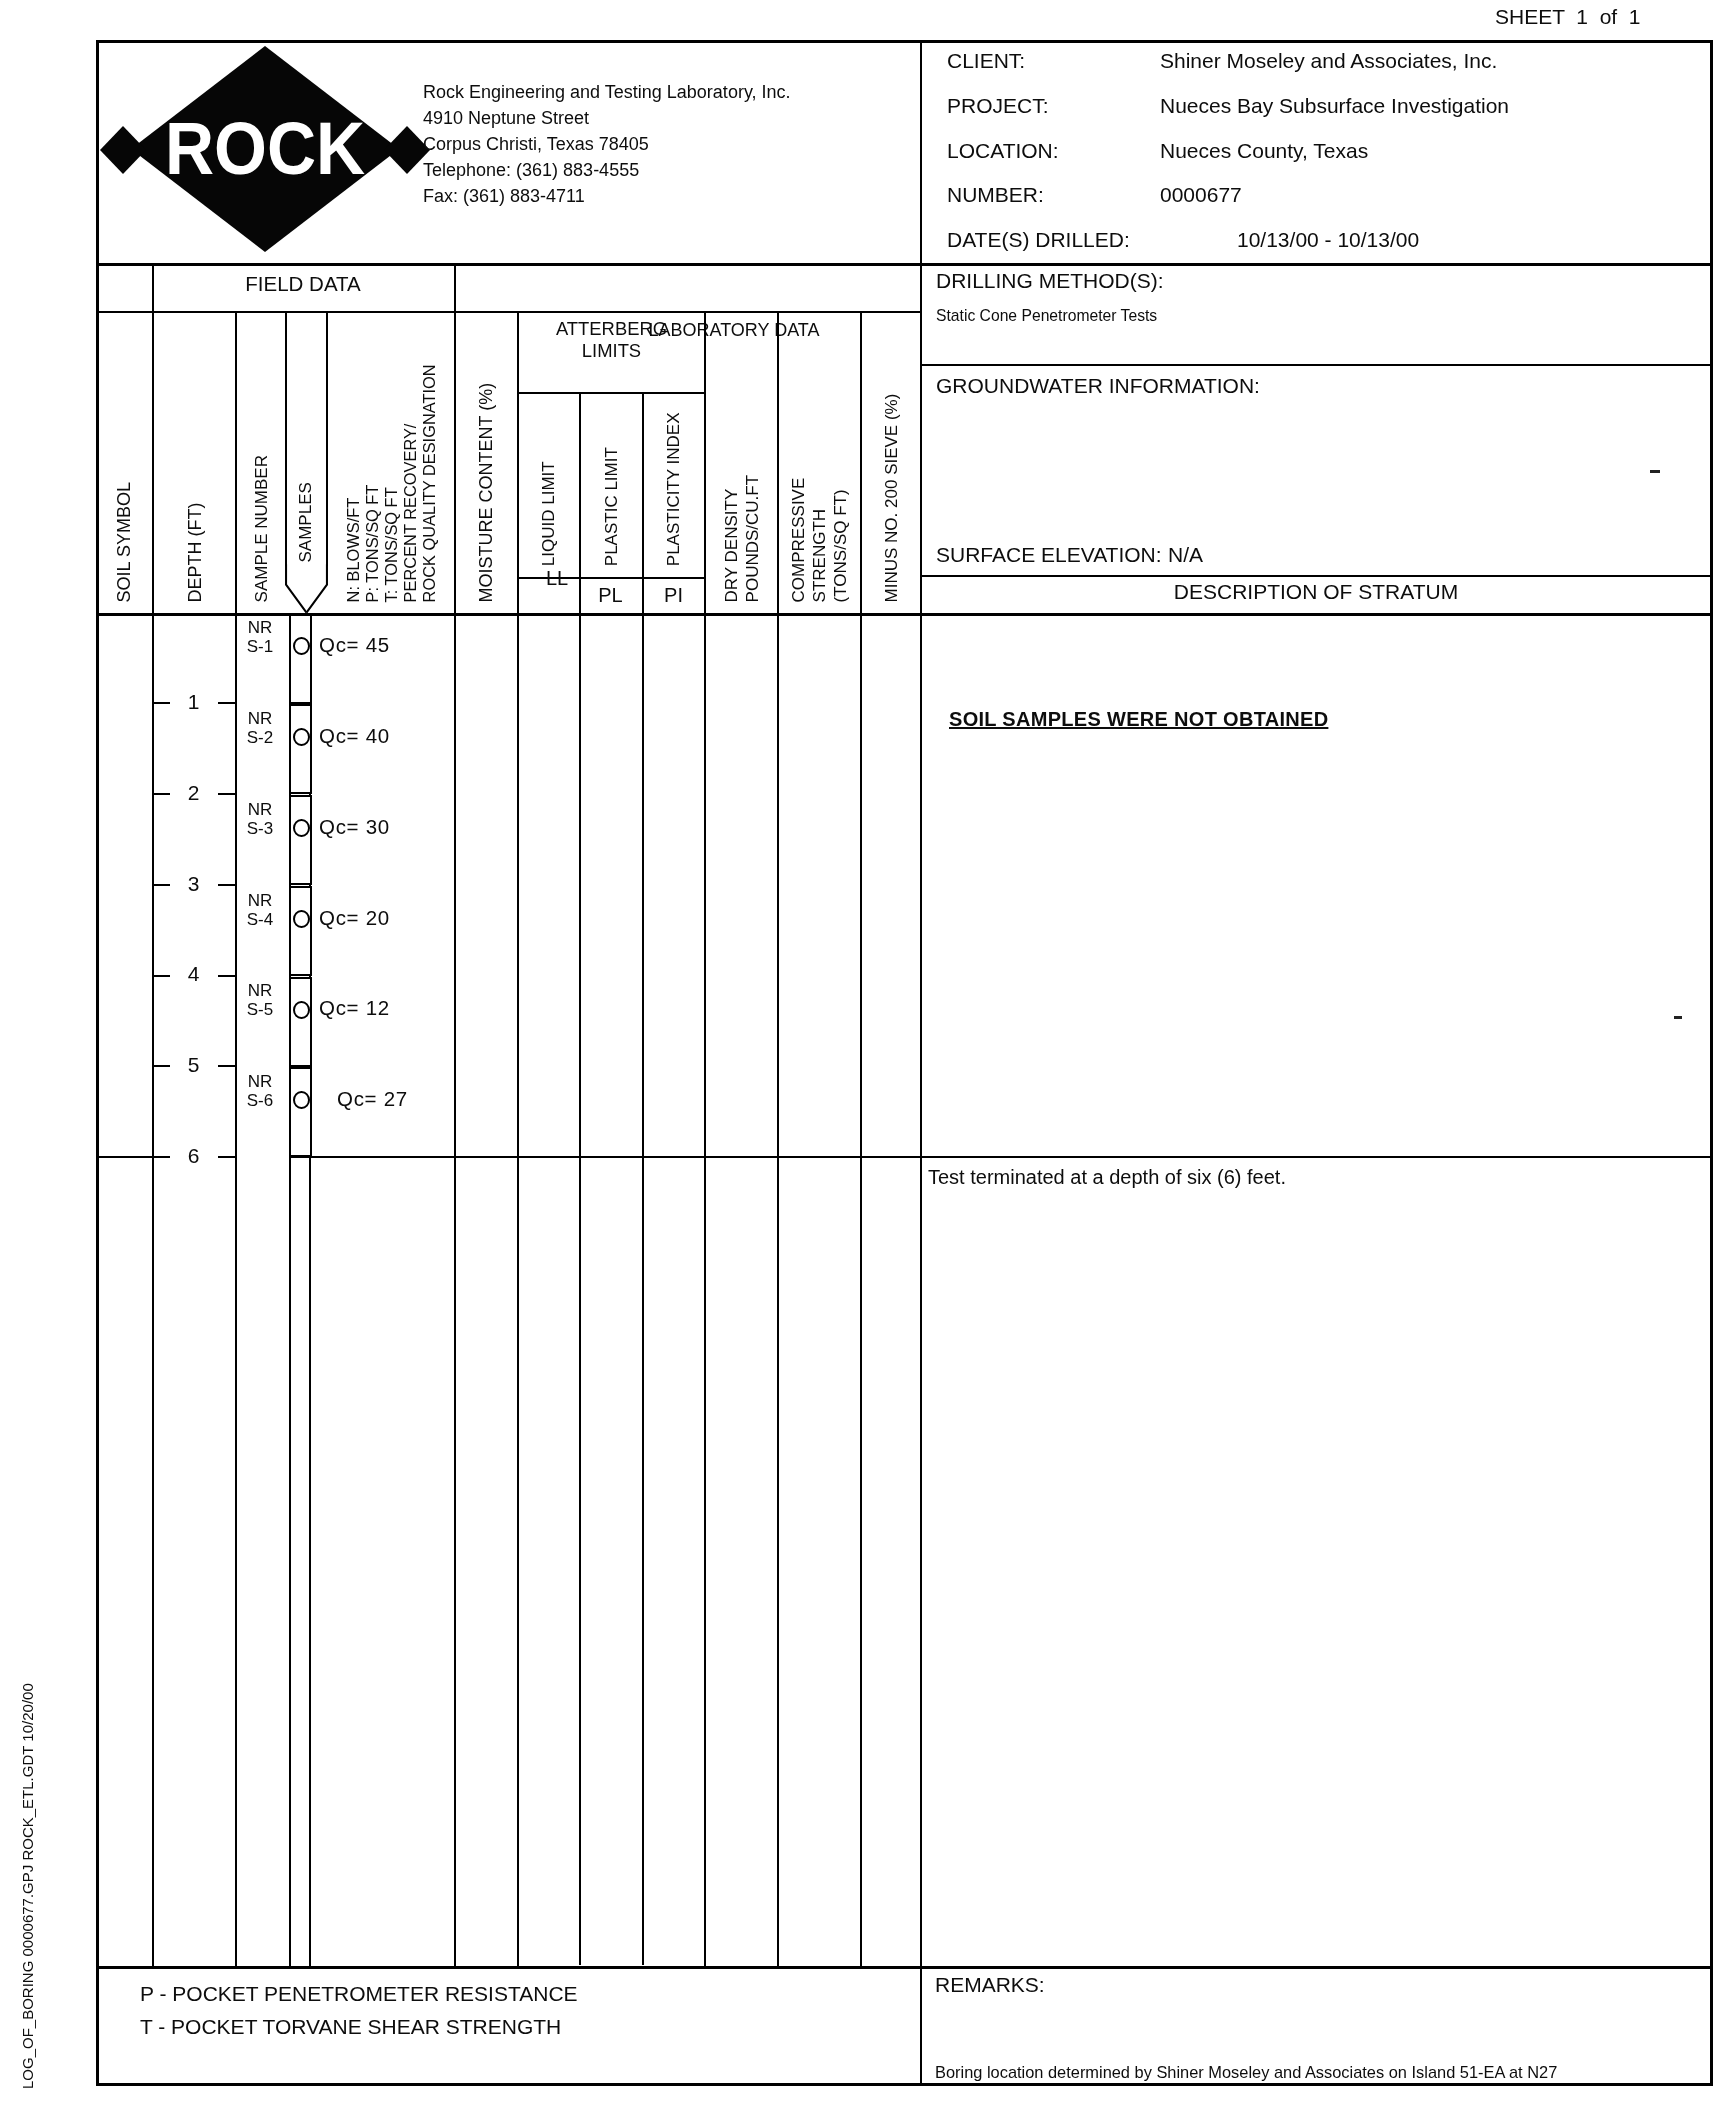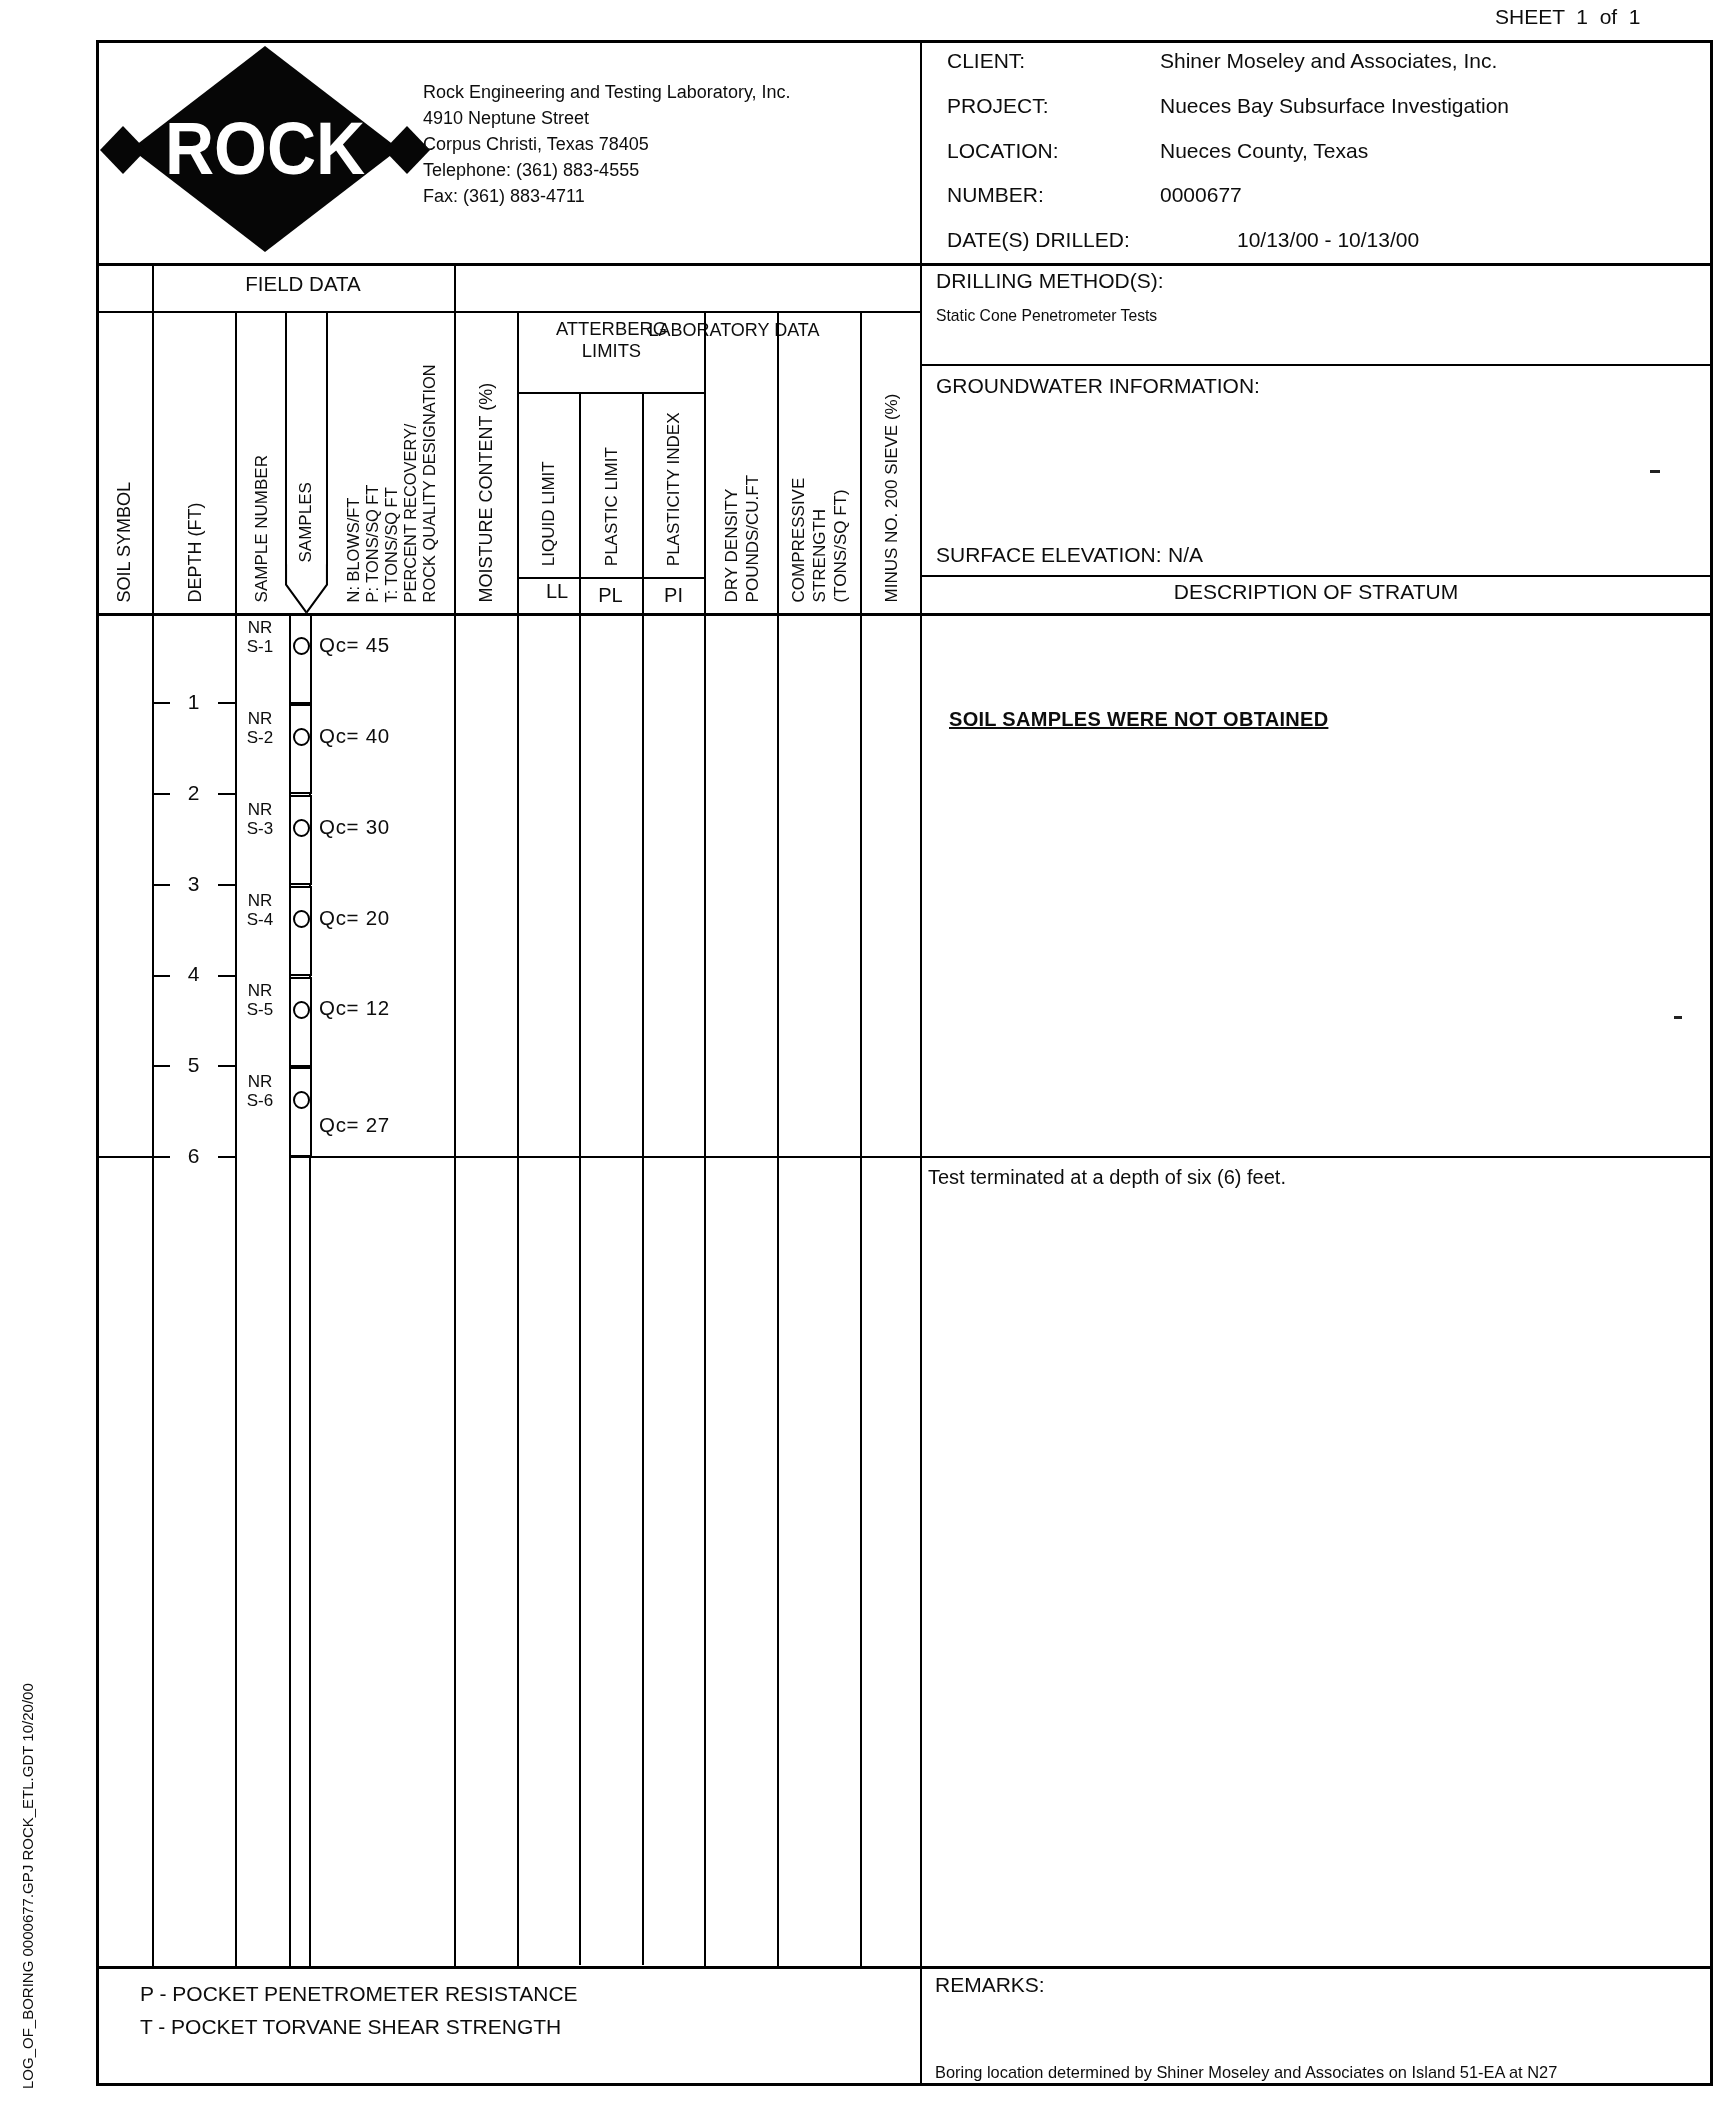--- a/index.html
+++ b/index.html
@@ -86,21 +86,21 @@
   <div class="vl" style="left:704px;top:311px;height:1655px;"></div>
   <div class="vl" style="left:777px;top:311px;height:1655px;"></div>
   <div class="vl" style="left:860px;top:311px;height:1655px;"></div>
 
   <div class="hl" style="left:517px;top:392px;width:189px;"></div>
   <div class="hl" style="left:517px;top:577px;width:189px;"></div>
   <div class="abs ctr" style="left:517px;top:318px;width:189px;font-size:18.4px;">
     <div>ATTERBERG</div>
     <div>LIMITS</div>
   </div>
-  <div class="abs ctr" style="left:517px;top:573px;width:80px;line-height:36px;font-size:20px;border-radius:9px;">LL</div>
+  <div class="abs ctr" style="left:517px;top:560px;width:80px;line-height:36px;font-size:20px;border-radius:9px;">LL</div>
   <div class="abs ctr" style="left:579px;top:577px;width:63px;line-height:36px;font-size:20px;">PL</div>
   <div class="abs ctr" style="left:642px;top:577px;width:63px;line-height:36px;font-size:20px;">PI</div>
 
   <div class="rot" style="left:98px;top:612px;width:293px;height:53px;line-height:53px;font-size:18px;padding-left:9.6px;">SOIL SYMBOL</div>
   <div class="rot" style="left:157px;top:612px;width:293px;height:76px;line-height:76px;font-size:18px;padding-left:9.6px;">DEPTH (FT)</div>
   <div class="rot" style="left:238px;top:612px;width:293px;height:48px;line-height:48px;font-size:17px;padding-left:9.6px;">SAMPLE NUMBER</div>
   <div class="rot" style="left:287px;top:568px;width:251px;height:38px;line-height:38px;font-size:17px;padding-left:5.5px;">SAMPLES</div>
   <div class="rot rotflex" style="left:329px;top:612px;width:293px;height:124px;font-size:16.4px;line-height:19px;padding-left:9.6px;">
     <div>N: BLOWS/FT</div>
     <div>P: TONS/SQ FT</div>
@@ -191,21 +191,21 @@
     <div>S-5</div>
   </div>
   <div class="qc" style="left:319px;top:996px;">Qc= 12</div>
 
   <div class="samplebox" style="left:289px;top:1067px;width:22.5px;height:90px;"></div>
   <div class="samplecircle" style="left:293px;top:1091px;width:17px;height:18.4px;"></div>
   <div class="slabel" style="left:235px;top:1072px;">
     <div>NR</div>
     <div>S-6</div>
   </div>
-  <div class="qc" style="left:319px;top:1087px;margin-top:26px;">Qc= 27</div>
+  <div class="qc" style="left:337px;top:1087px;">Qc= 27</div>
 
   <div class="hl" style="left:96px;top:1156px;width:57px;"></div>
   <div class="hl" style="left:289px;top:1156px;width:1421px;"></div>
 
   <div class="abs" style="left:949px;top:708px;font-size:20px;font-weight:700;text-decoration:underline;letter-spacing:0.3px;">SOIL SAMPLES WERE NOT OBTAINED</div>
   <div class="abs" style="left:928px;top:1166px;font-size:20px;">Test terminated at a depth of six (6) feet.</div>
 
   <div class="artifact" style="left:1650px;top:470px;width:9.6px;height:2.7px;"></div>
   <div class="artifact" style="left:1674px;top:1016px;width:8.2px;height:2.7px;"></div>
 

